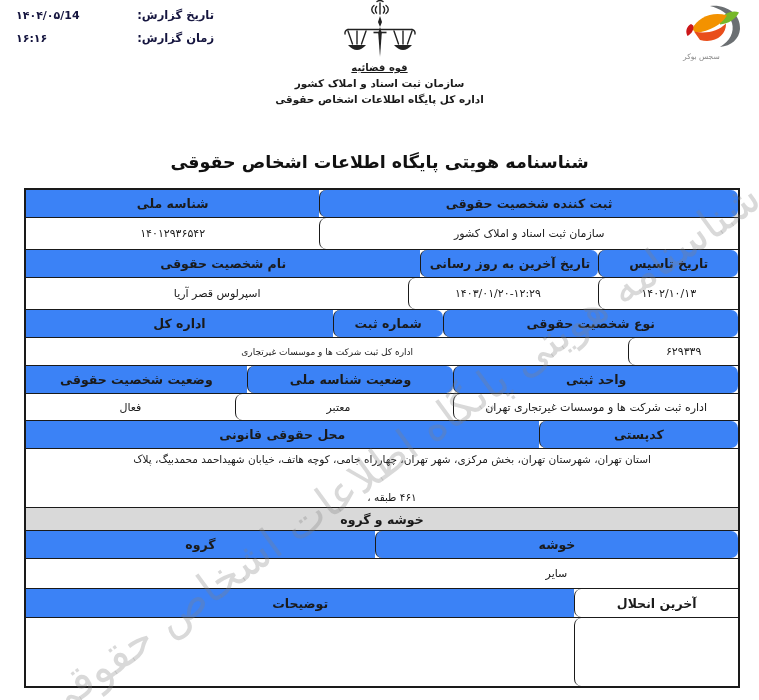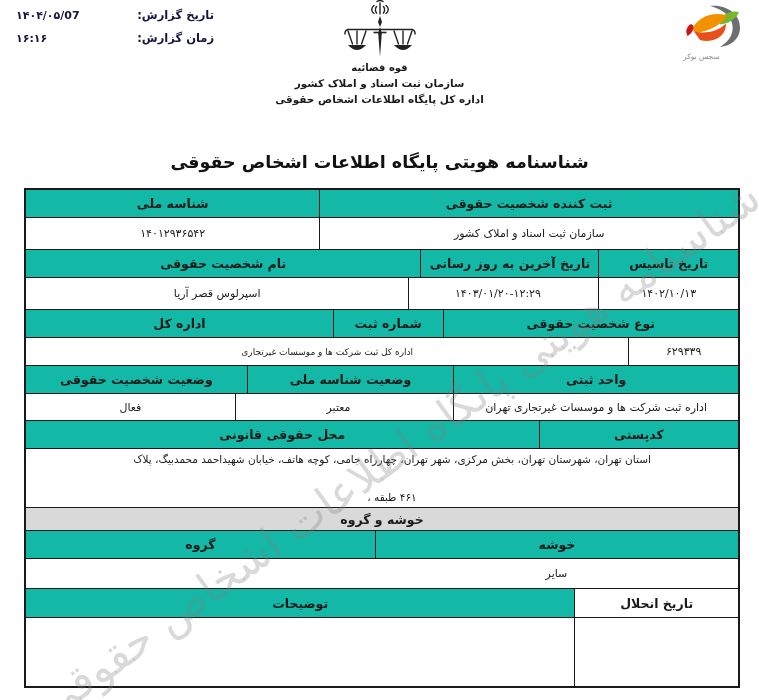--- a/index.html
+++ b/index.html
@@ -9,55 +9,55 @@
     font-family:"DejaVu Sans",sans-serif;
     color:#1a1a1a;
   }
   
   .report-block{position:absolute;left:16px;top:8px;width:198px;direction:rtl;color:#15153f;}
   .report-row{display:flex;justify-content:space-between;align-items:center;margin-bottom:9px;}
   .report-label{font-weight:bold;font-size:11.5px;}
   .report-value{font-weight:bold;font-size:11px;}
   .emblem-block{position:absolute;left:0;top:0;width:100%;text-align:center;}
   .emblem-svg{display:block;margin:0 auto;}
-  .emblem-line1{font-weight:bold;font-size:10px;margin-top:2px;}
+  .emblem-line1{font-weight:bold;font-size:10px;margin-top:2px;text-decoration:underline;}
   .emblem-line2{font-weight:bold;font-size:10.5px;margin-top:4px;}
   .emblem-line3{font-weight:bold;font-size:10.5px;margin-top:4px;}
   .brand-block{position:absolute;right:6px;top:4px;width:70px;text-align:left;}
   .brand-text{font-size:7.5px;color:#8a8a8a;direction:rtl;margin-top:0px;}
   
   .doc-title{position:absolute;left:0;top:152px;width:100%;text-align:center;
     font-weight:bold;font-size:17.5px;direction:rtl;color:#111;}
   
   .tbl{position:absolute;left:24px;top:188px;width:712px;border:2px solid #1a1a1a;background:#fff;}
   .trow{display:flex;direction:rtl;}
   .trow:not(:last-child){border-bottom:1.5px solid #1a1a1a;}
   .cell{display:flex;align-items:center;justify-content:center;box-sizing:border-box;
     text-align:center;direction:rtl;overflow:hidden;}
-  .trow > .cell:not(:last-child){border-left:1.5px solid #1a1a1a;}
-  .hdr{background:#14b8a6;font-weight:bold;font-size:12.5px;}
+  .trow > .cell:not(:last-child){border-left:1.5px solid #1a1a1a;border-radius:7px;}
+  .hdr{background:#3b82f6;font-weight:bold;font-size:12.5px;}
   .hdr.white{background:#ffffff;}
   .val{font-size:11px;margin-left:12px;}
   .val.small{font-size:9px;}
   .num{direction:ltr;unicode-bidi:isolate;}
   .section-bar{background:#d9d9d9;font-weight:bold;font-size:12.5px;}
   .addr-cell{flex-direction:column;justify-content:space-between;font-size:10.5px;line-height:1.95;padding-left:20px;}
   .addr-line{display:block;direction:rtl;}
   
   .watermark{position:absolute;left:28px;top:688px;transform:rotate(-36deg);transform-origin:0 0;
     font-size:44px;letter-spacing:1px;color:rgba(128,128,128,0.30);white-space:nowrap;
     direction:rtl;pointer-events:none;z-index:9;}
 </style>
 </head>
 <body>
 
 <div class="report-block">
   <div class="report-row">
     <span class="report-label">تاریخ گزارش:</span>
-    <span class="report-value num">۱۴۰۴/۰۵/07</span>
+    <span class="report-value num">۱۴۰۴/۰۵/14</span>
   </div>
   <div class="report-row">
     <span class="report-label">زمان گزارش:</span>
     <span class="report-value num">۱۶:۱۶</span>
   </div>
 </div>
 
 <div class="emblem-block">
   <svg class="emblem-svg" width="82" height="60" viewBox="0 0 82 60">
     <g stroke="#222" stroke-width="1.4" fill="none" stroke-linecap="round">
@@ -173,21 +173,21 @@
   <div class="trow" style="height:27px">
     <div class="cell hdr" style="flex:0 0 51%">خوشه</div>
     <div class="cell hdr" style="flex:1">گروه</div>
   </div>
 
   <div class="trow" style="height:29px">
     <div class="cell val" style="flex:0 0 51%">سایر</div>
   </div>
 
   <div class="trow" style="height:28px">
-    <div class="cell hdr white" style="flex:0 0 23%">تاریخ انحلال</div>
+    <div class="cell hdr white" style="flex:0 0 23%">آخرین انحلال</div>
     <div class="cell hdr" style="flex:1">توضیحات</div>
   </div>
 
   <div class="trow" style="height:68px">
     <div class="cell val" style="flex:0 0 23%"></div>
     <div class="cell val" style="flex:1"></div>
   </div>
 
 </div>
 

